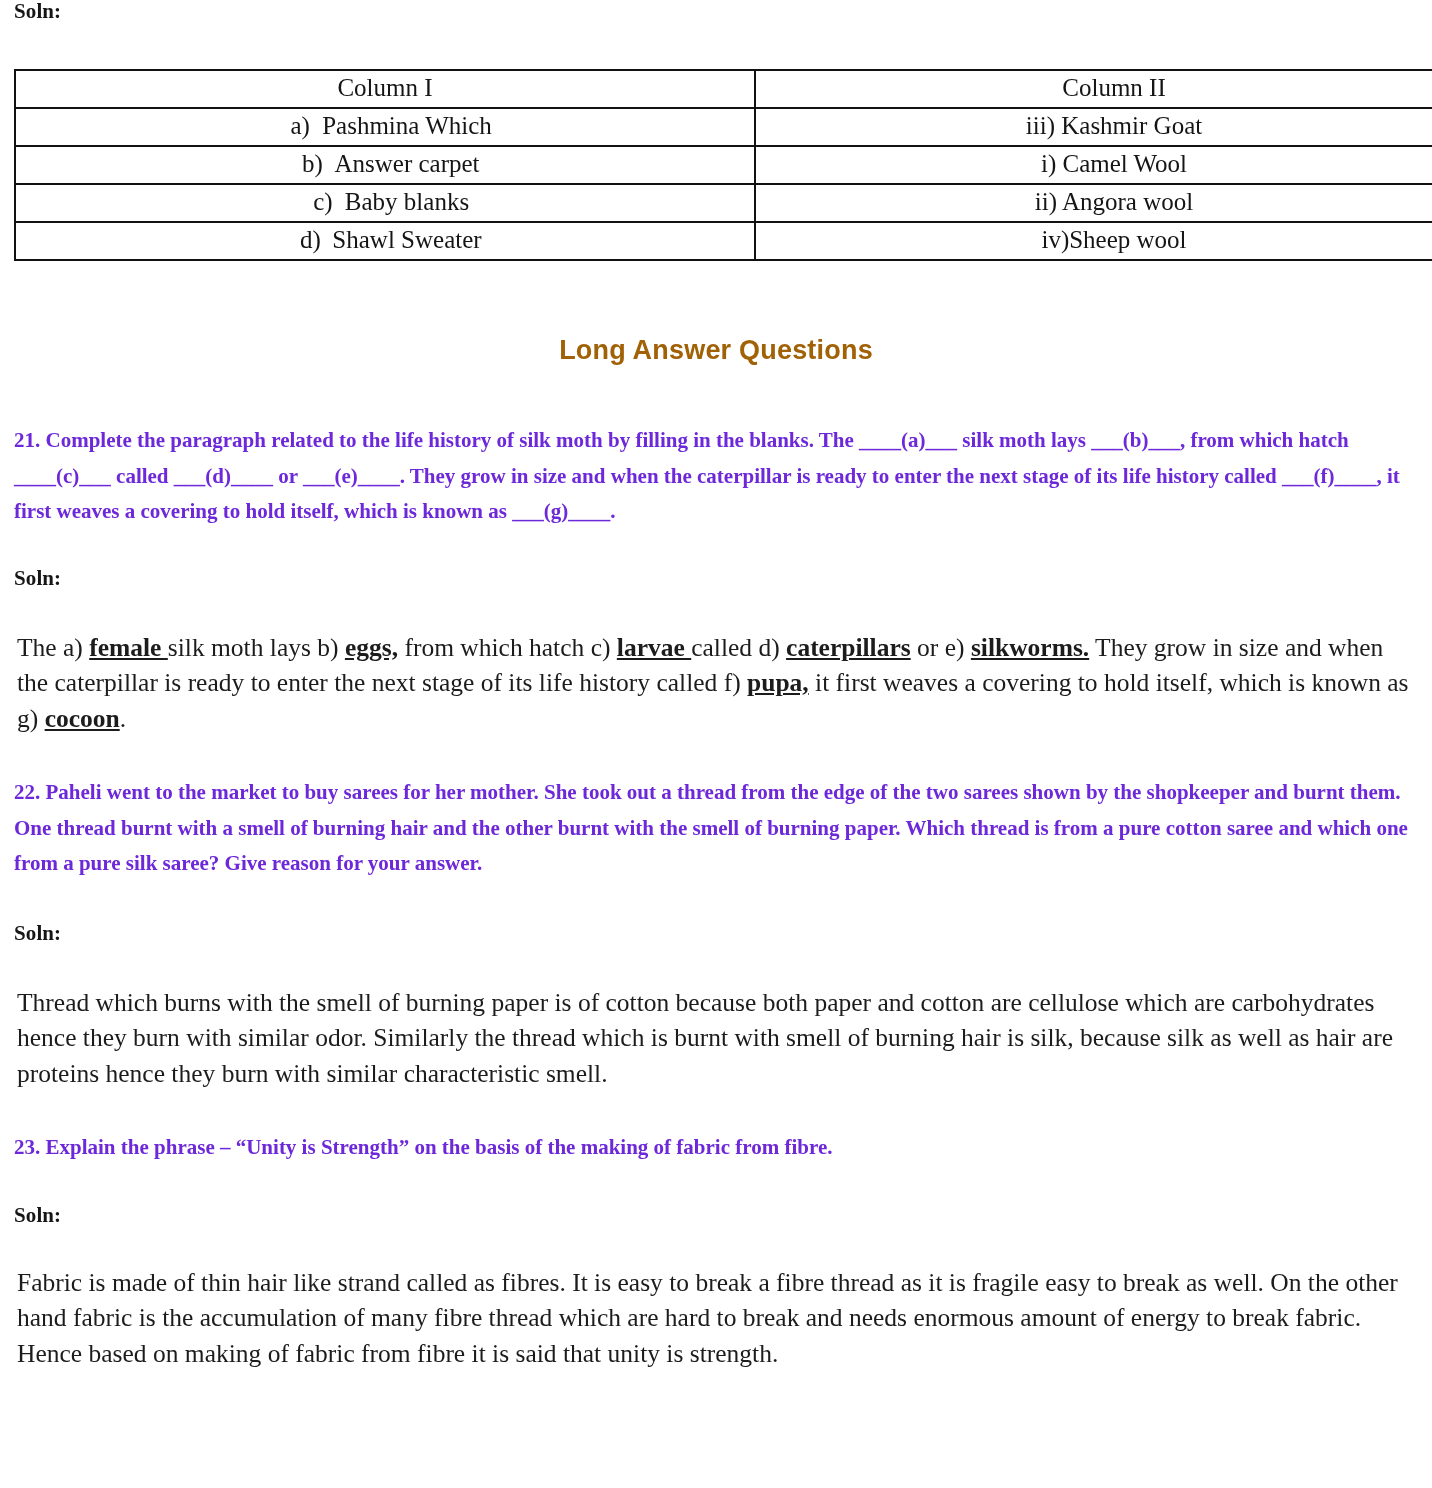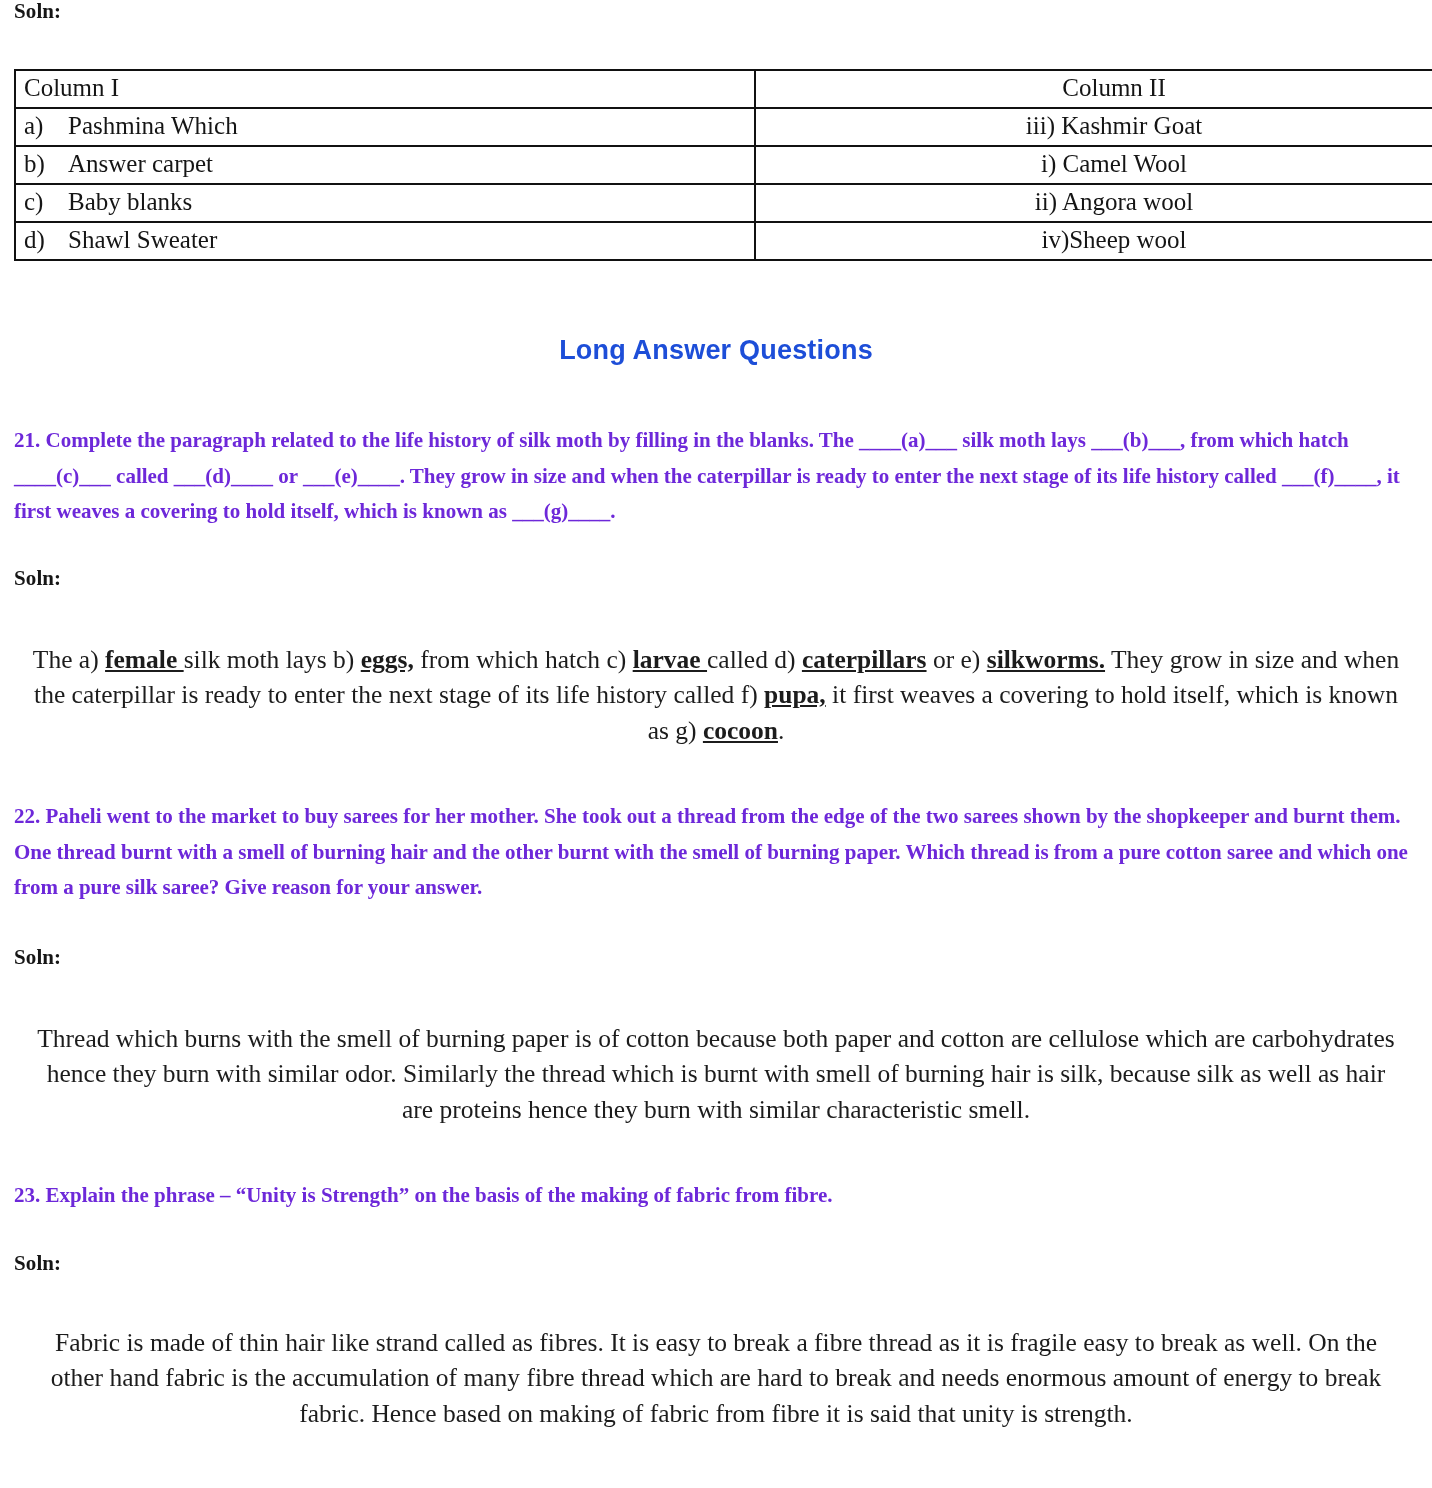--- a/index.html
+++ b/index.html
@@ -51,21 +51,21 @@
   .match-table td {
     border: 2px solid #111;
     padding: 2px 8px 4px 8px;
     font-size: 25px;
     line-height: 1.18;
     height: 30px;
     vertical-align: middle;
     font-family: "Liberation Serif", "DejaVu Serif", serif;
     color: #151515;
   }
-  .match-table .col-left  { width: 722px; }
+  .match-table .col-left  { width: 722px; text-align: center; }
   .match-table .col-right { width: 700px; text-align: center; }
   .hdr-cell { text-align: left; }
   .item-cell {
     text-align: left;
     padding-left: 62px;
   }
   .item-cell .marker {
     display: inline-block;
     width: 44px;
   }
@@ -87,22 +87,22 @@
     font-size: 21px;
     line-height: 35.5px;
     text-align: left;
     margin: 0;
     color: #6d28d9;
   }
   .answer {
     font-weight: normal;
     font-size: 25.5px;
     line-height: 35.5px;
-    text-align: center;
-    margin: 15px;
+    text-align: left;
+    margin: 3px;
     color: #1c1c1c;
   }
   .answer b, .answer .term {
     font-weight: bold;
     text-decoration: underline;
   }
 
   
   .sp-a { height: 47px; }
   .sp-b { height: 74px; }
@@ -146,21 +146,21 @@
         </tr>
         <tr>
           <td class="col-left item-cell"><span class="marker">d)</span><span>Shawl Sweater</span></td>
           <td class="col-right">iv)Sheep wool</td>
         </tr>
       </tbody>
     </table>
 
     <div class="sp-b"></div>
 
-    <h2 class="section-heading" style="color: #1d4ed8;">Long Answer Questions</h2>
+    <h2 class="section-heading" style="color: #a16207;">Long Answer Questions</h2>
 
     <div class="sp-c"></div>
 
     <p class="question">21. Complete the paragraph related to the life history of silk moth by filling in the blanks. The ____(a)___ silk moth lays ___(b)___, from which hatch ____(c)___ called ___(d)____ or ___(e)____. They grow in size and when the caterpillar is ready to enter the next stage of its life history called ___(f)____, it first weaves a covering to hold itself, which is known as ___(g)____.</p>
 
     <div class="sp-d"></div>
 
     <p class="soln-label">Soln:</p>
 
     <div class="sp-e"></div>

